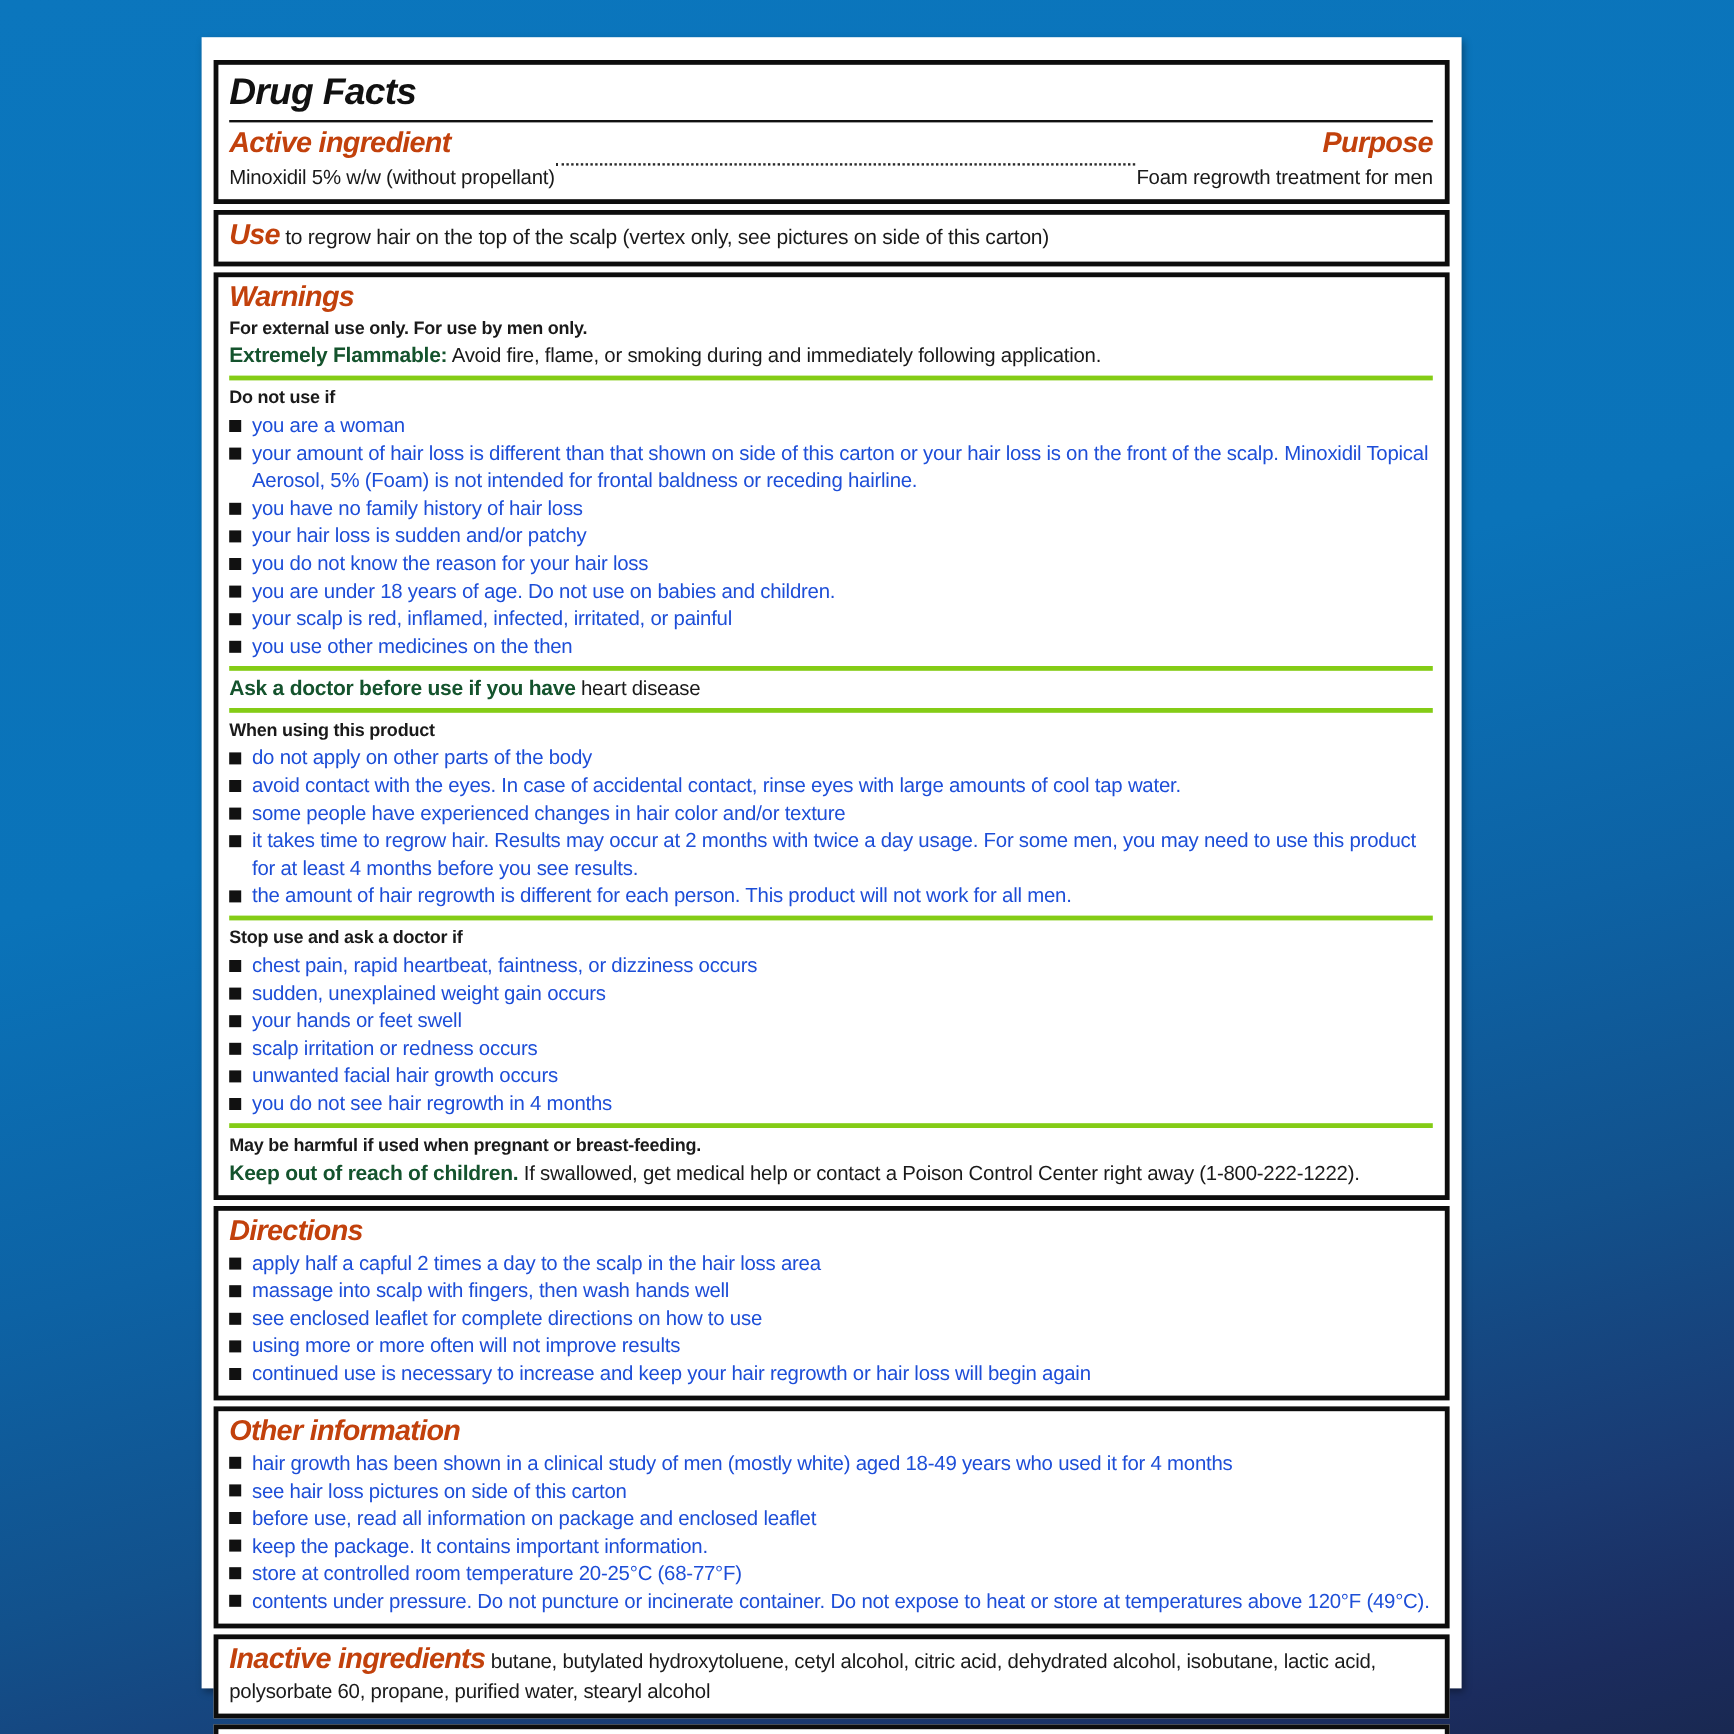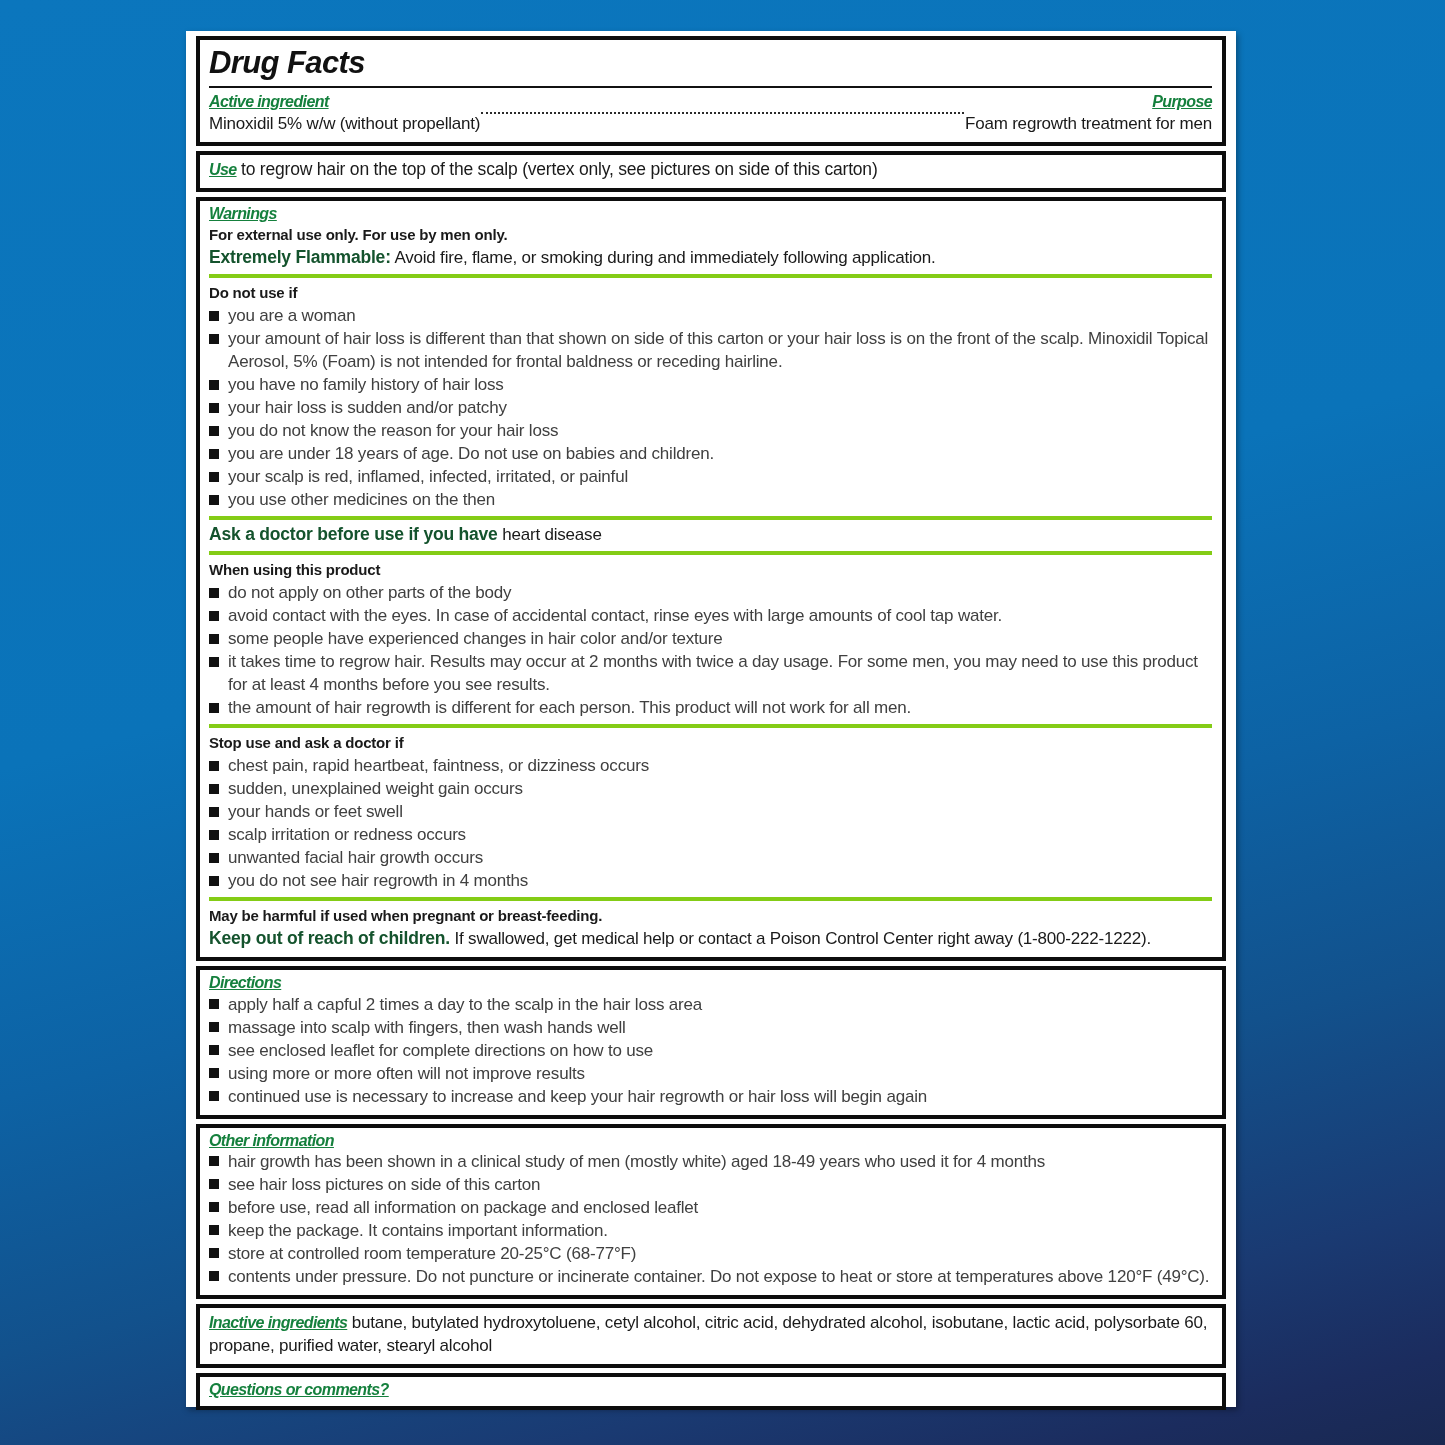--- a/index.html
+++ b/index.html
@@ -10,25 +10,25 @@
   }
   .stage {
     position: relative;
     width: 1445px; height: 1445px;
     background: linear-gradient(165deg,
       #0b76bd 0%, #0a73b9 42%, #0d62a4 60%,
       #12518c 74%, #1a3a72 87%, #1b2c5e 95%, #192851 100%);
   }
   .panel {
     position: absolute;
-    left: 186px; top: 31px;
+    left: 168px; top: 31px;
     width: 1050px; height: 1376px;
     box-sizing: border-box;
     background: #ffffff;
-    padding: 5px 10px 0 10px;
+    padding: 19px 10px 0 10px;
     box-shadow: 2px 3px 6px rgba(0,0,0,0.35);
   }
   .dfbox {
     box-sizing: border-box;
     border: 4px solid #0d0d0d;
     margin-bottom: 5px;
     padding: 3px 10px 7px 9px;
     background: #ffffff;
   }
   .dftitle {
@@ -37,27 +37,26 @@
     font-style: italic;
     letter-spacing: -0.6px;
     color: #111;
     padding: 2px 0 5px 0;
   }
   .titlerule {
     border-top: 2px solid #111;
     margin: 0 0 2px 0;
   }
   .sechead {
-    font-size: 16px;
+    font-size: 24px;
     font-weight: bold;
     font-style: italic;
     letter-spacing: -0.6px;
-    color: #15803d;
+    color: #c2410c;
     line-height: 1.2;
-    text-decoration: underline;
   }
   .inlinehead { display: inline; }
   .heads-row {
     display: flex;
     justify-content: space-between;
     align-items: baseline;
     padding-top: 2px;
   }
   .body {
     font-size: 17px;
@@ -83,21 +82,21 @@
   .sub {
     border-top: 4px solid #84cc16;
     margin-top: 5px;
     padding-top: 3px;
   }
   .bullet-item {
     position: relative;
     padding-left: 19px;
     font-size: 17px;
     letter-spacing: -0.2px;
-    color: #404040;
+    color: #1d4ed8;
     line-height: 23px;
   }
   .bullet-item .sq {
     position: absolute;
     left: 0; top: 6.5px;
     width: 10px; height: 10px;
     background: #111;
   }
 </style>
 </head>

